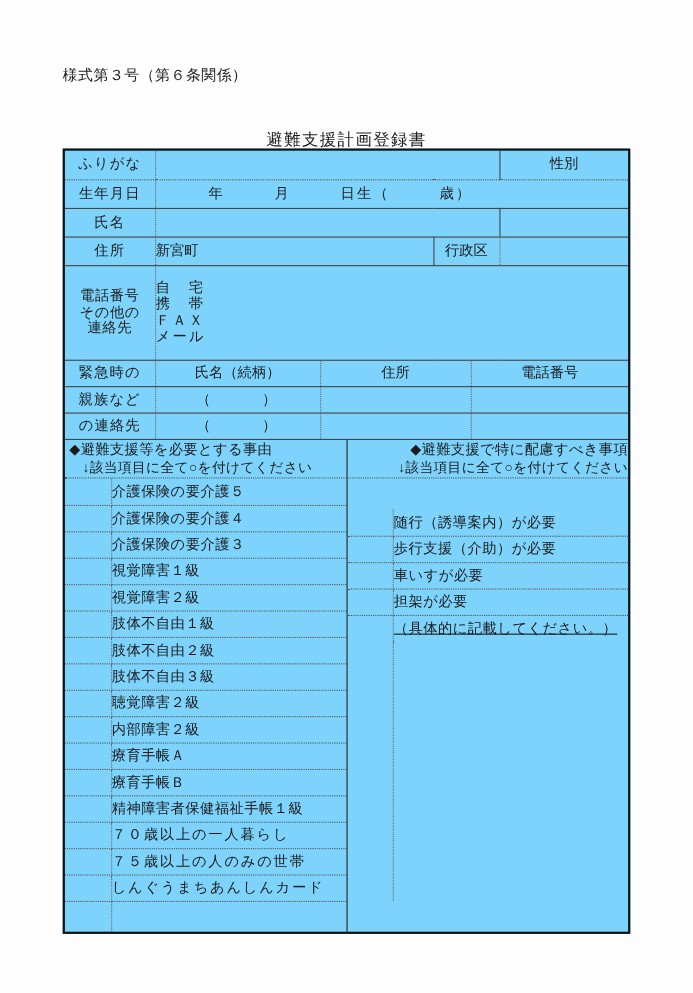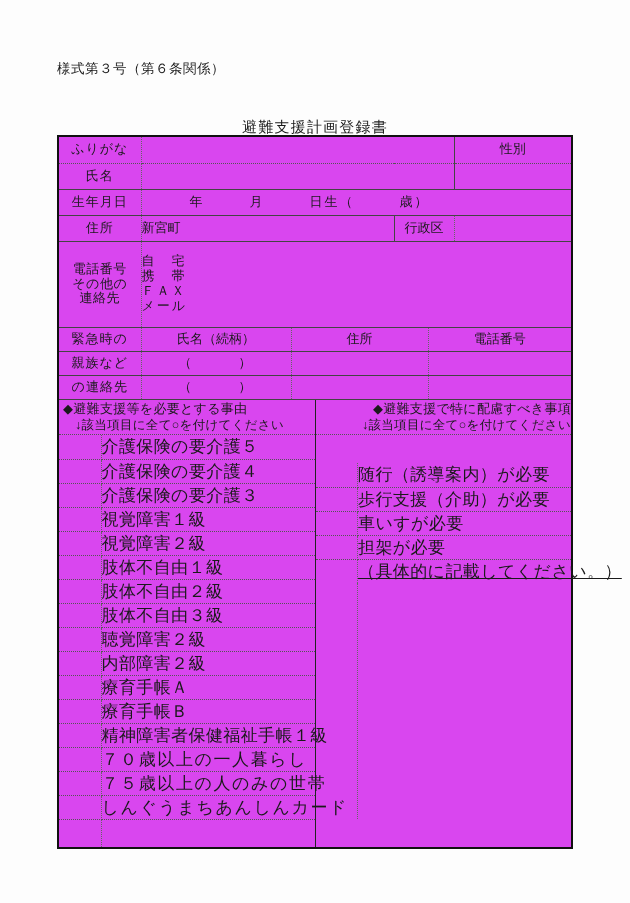--- a/index.html
+++ b/index.html
@@ -33,21 +33,21 @@
     font-size: 15px;
     letter-spacing: 1.2px;
   }
 
   
   .frame {
     position: absolute;
     left: 57px; top: 135px;
     width: 516px;
     border: 2px solid #111;
-    background: #d946ef;
+    background: #7dd3fc;
   }
 
   table.t {
     width: 100%;
     border-collapse: collapse;
     table-layout: fixed;
   }
   table.t td {
     font-size: 13px;
     padding: 0;
@@ -104,21 +104,21 @@
     white-space: nowrap;
     letter-spacing: 0.3px;
   }
 
   table.list {
     width: 100%;
     border-collapse: collapse;
     table-layout: fixed;
   }
   table.list td {
-    font-size: 17px;
+    font-size: 13px;
     height: 24px;
     padding: 0;
     vertical-align: middle;
   }
   .chk { width: 42px; }
   .item-txt {
     padding-left: 6px;
     white-space: nowrap;
     letter-spacing: 0.4px;
   }
@@ -151,28 +151,28 @@
       </colgroup>
 
       <tbody>
           <tr>
         <td class="lbl bb-dot br-dot h26">ふりがな</td>
         <td class="bb-dot cell-pad h26" colspan="2"></td>
         <td class="bb-dot ctr h26 br-solid-none" style="border-left:1px solid #444;">性別</td>
       </tr>
 
       <tr>
+        <td class="lbl bb-solid br-dot h26">生年月日</td>
+        <td class="bb-solid h26 nowrap" colspan="3" style="padding-left:48px; letter-spacing:2px;">年　　　月　　　日生（　　　歳）</td>
+      </tr>
+
+      <tr>
         <td class="lbl bb-solid br-dot h26">氏名</td>
         <td class="bb-solid cell-pad h26" colspan="2"></td>
         <td class="bb-solid h26" style="border-left:1px solid #444;"></td>
-      </tr>
-
-      <tr>
-        <td class="lbl bb-solid br-dot h26">生年月日</td>
-        <td class="bb-solid h26 nowrap" colspan="3" style="padding-left:48px; letter-spacing:2px;">年　　　月　　　日生（　　　歳）</td>
       </tr>
 
       <tr>
         <td class="lbl bb-solid br-dot h26">住所</td>
         <td class="bb-solid cell-pad h26" style="border-right:1px solid #444;">新宮町</td>
         <td class="bb-solid ctr h26 br-dot">行政区</td>
         <td class="bb-solid h26"></td>
       </tr>
 
       <tr>

